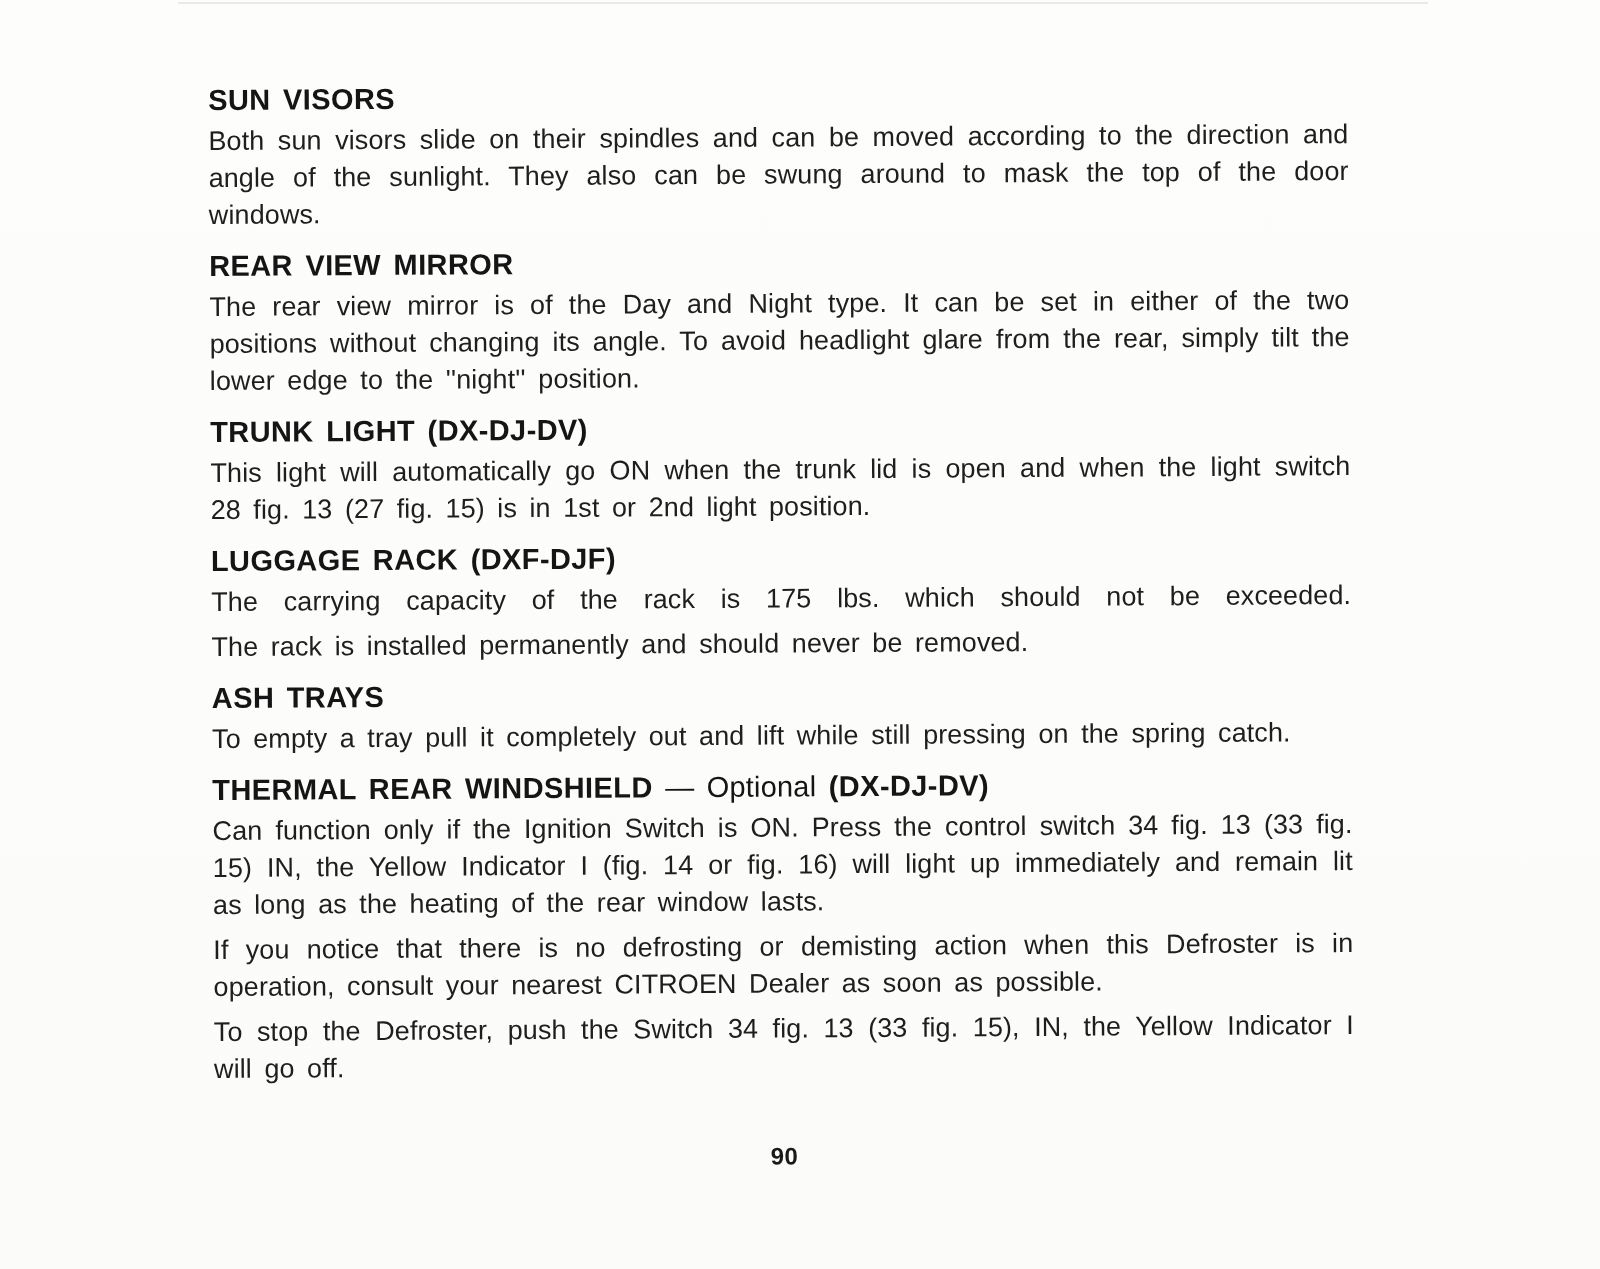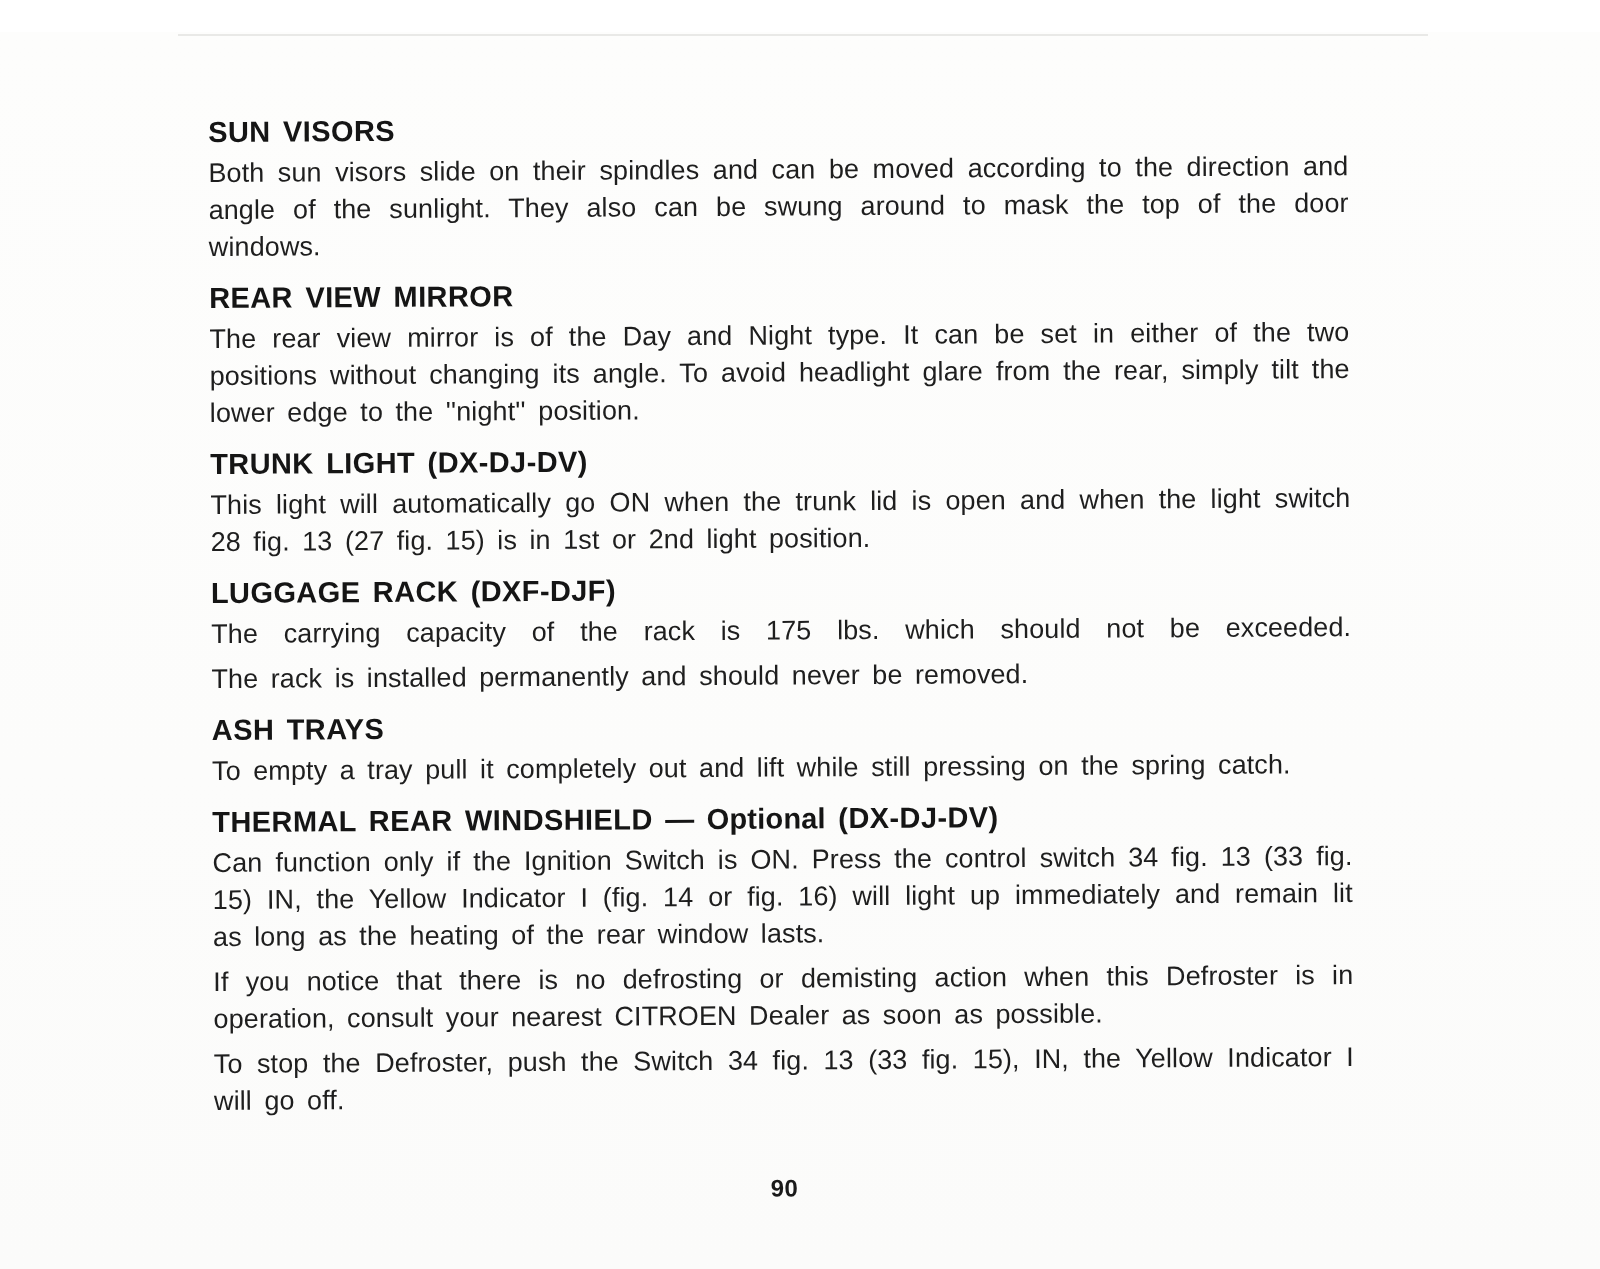--- a/index.html
+++ b/index.html
@@ -15,21 +15,20 @@
     font-family: "Liberation Sans", "DejaVu Sans", sans-serif;
     color: #1c1c1c;
     position: relative;
   }
 
   
   .page {
     position: absolute;
     inset: 0;
     background: linear-gradient(180deg, #fdfdfc 0%, #fcfcfb 60%, #fbfbfa 100%);
-    margin-top: 32px;
   }
 
   
   .scan-line {
     position: absolute;
     left: 178px;
     top: 2px;
     width: 1250px;
     height: 2px;
     background: #d9d9d6;
@@ -51,21 +50,21 @@
     font-size: 29px;
     font-weight: 700;
     letter-spacing: 0.4px;
     word-spacing: 4px;
     line-height: 32px;
     margin: 0 0 7px 0;
     color: #151515;
   }
 
   .doc-section h2 .h-regular {
-    font-weight: 700;
+    font-weight: 400;
     letter-spacing: 0.2px;
   }
 
   .doc-section p {
     font-size: 27px;
     line-height: 37px;
     text-align: justify;
     word-spacing: 0.18em;
     letter-spacing: 0.1px;
     margin: 0 0 8px 0;

